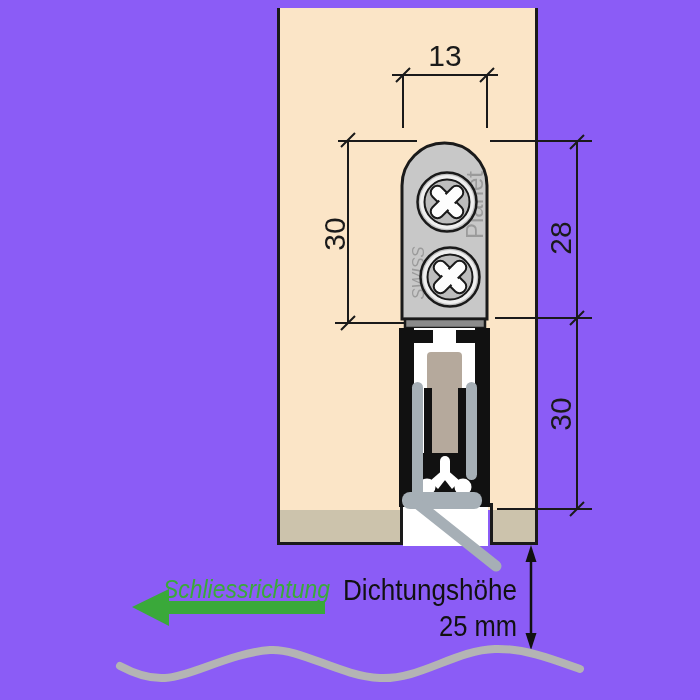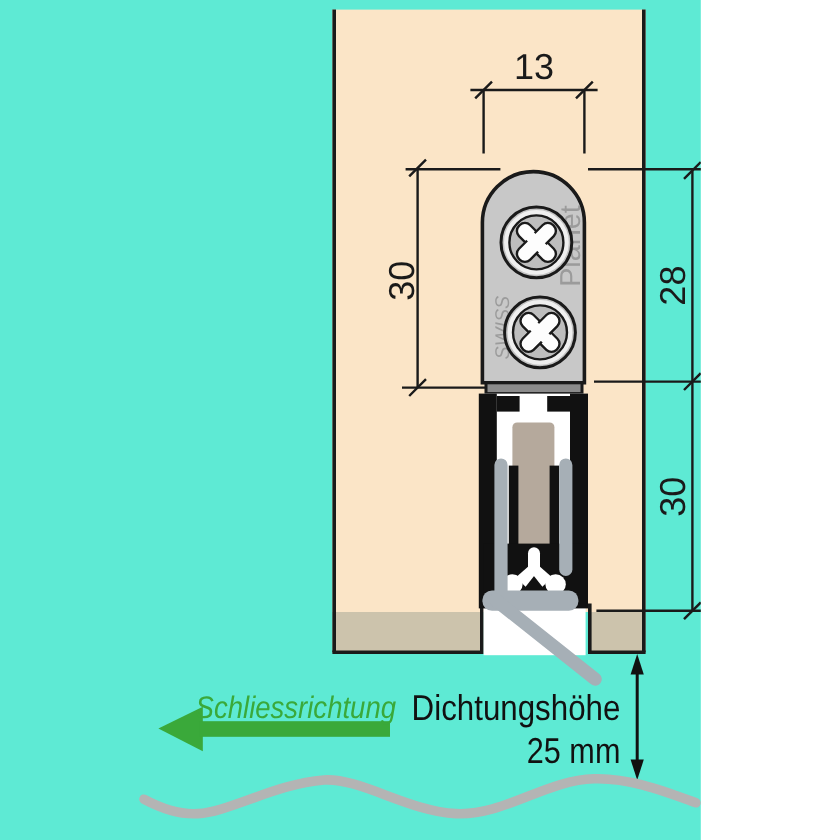--- a/index.html
+++ b/index.html
@@ -1,16 +1,16 @@
 <!DOCTYPE html>
 <html><head>
 <meta charset="utf-8">
 <style>
   html,body{margin:0;padding:0;background:#ffffff;}
-  .stage{position:relative;width:584px;height:700px;background:#5eead4;overflow:hidden;
+  .stage{position:relative;width:700px;height:700px;background:#8b5cf6;overflow:hidden;
          font-family:"Liberation Sans", sans-serif;}
   svg{display:block;}
   text{font-family:"Liberation Sans", sans-serif;}
   .dim-num{font-size:30px;fill:#1a1a1a;}
   .brand{fill:#9b9b9b;}
   .green-label{font-size:26px;font-style:italic;fill:#3aa93a;}
   .black-label{font-size:30px;fill:#111111;}
 </style>
 </head>
 <body>

